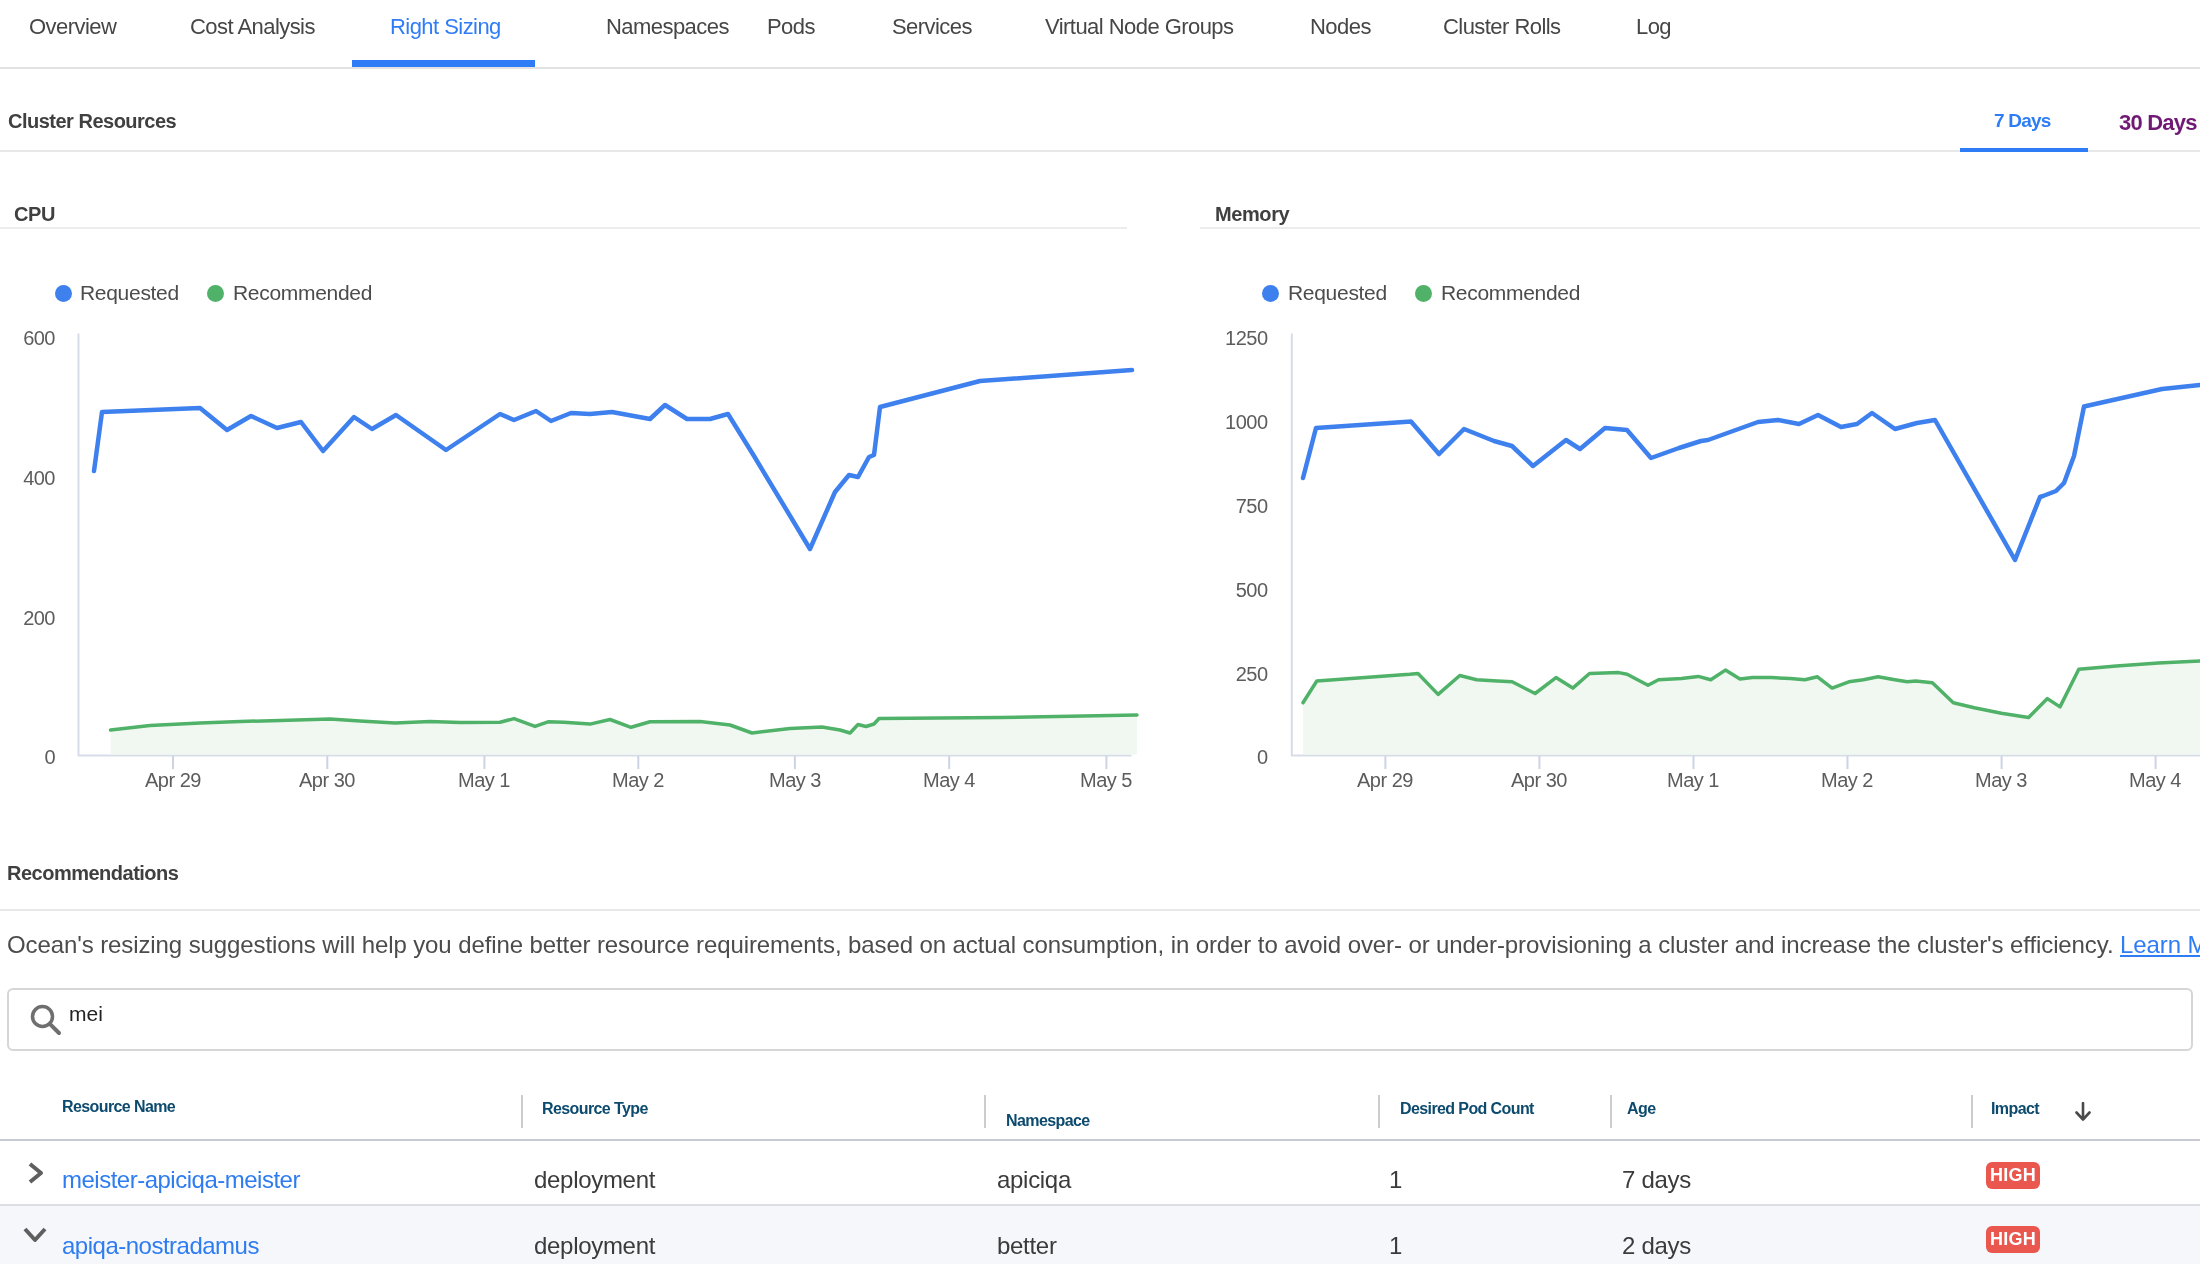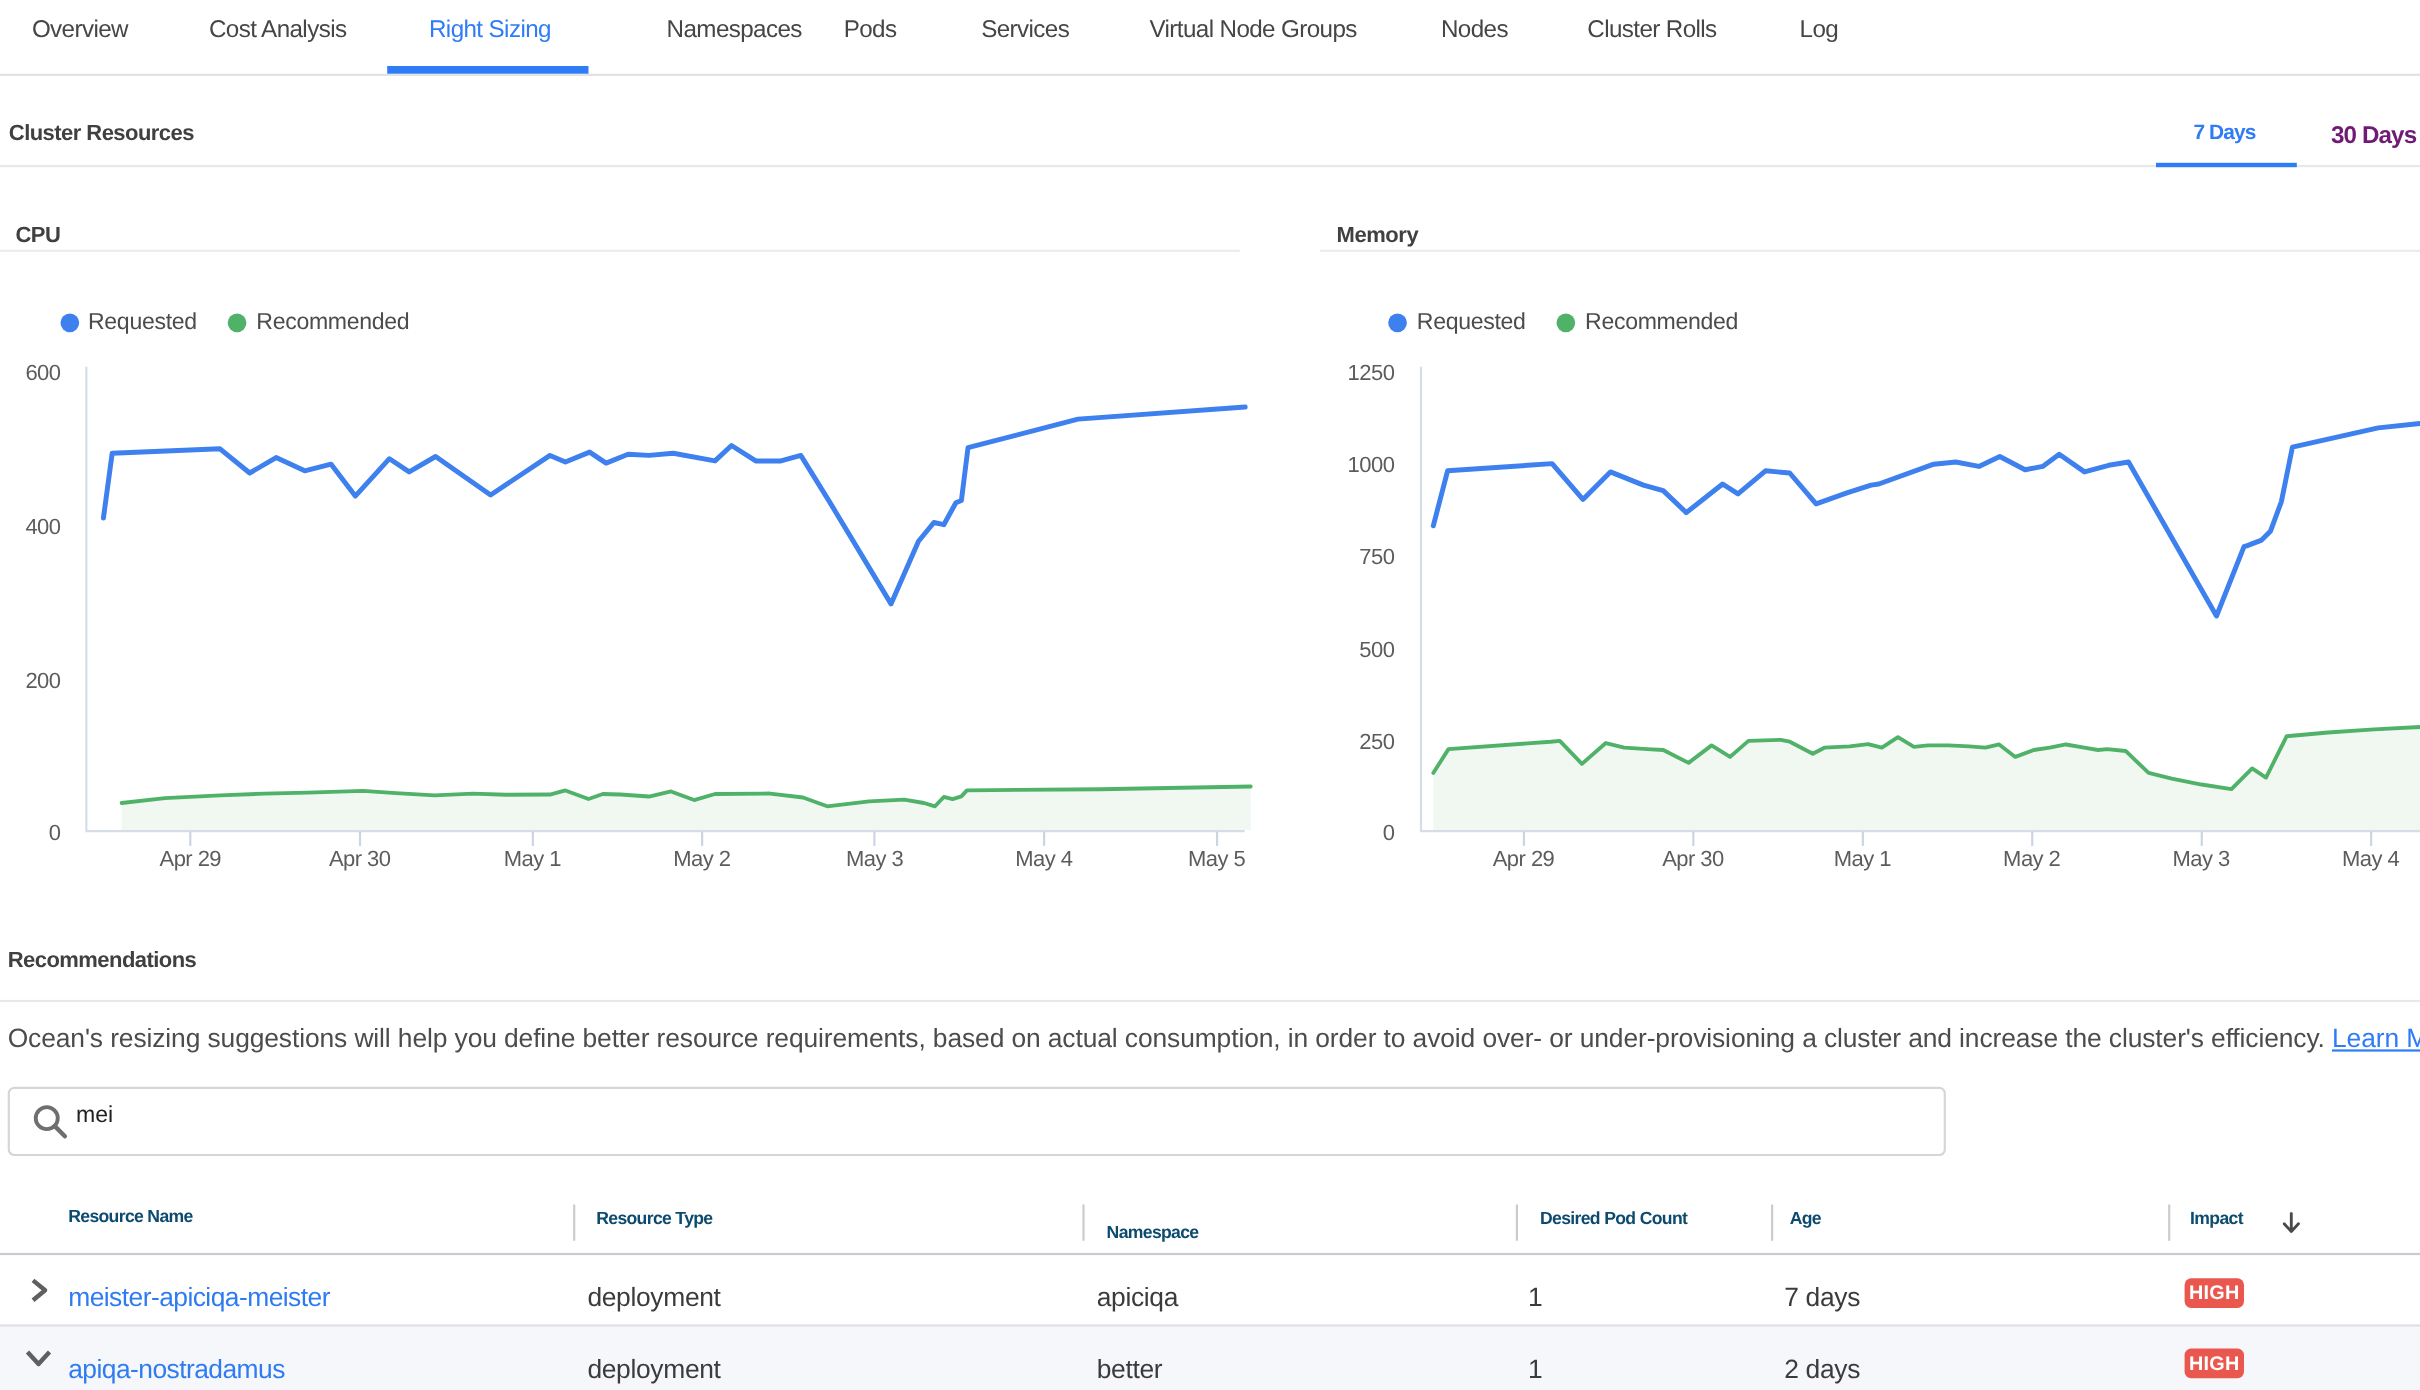--- a/index.html
+++ b/index.html
@@ -27,21 +27,21 @@
 
 .legend { position:absolute; top:281px; height:24px; }
 .ldot { position:absolute; top:4px; width:17px; height:17px; border-radius:50%; }
 .ltext { position:absolute; top:0; font-size:21px; line-height:24px; color:#4c4c4c; letter-spacing:-0.3px; white-space:nowrap; }
 
 
 .para { position:absolute; left:7px; top:931px; font-size:24px; color:#4c4c4c; letter-spacing:-0.1px; white-space:nowrap; }
 .para a { color:#2e7cf6; text-decoration:underline; }
 
 
-.search { position:absolute; left:7px; top:988px; width:1762px; height:63px; border:2px solid #d6d6d6; border-radius:6px; }
+.search { position:absolute; left:7px; top:988px; width:2186px; height:63px; border:2px solid #d6d6d6; border-radius:6px; }
 .search .mei { position:absolute; left:60px; top:12px; font-size:21px; color:#222; }
 
 
 .th { position:absolute; font-size:16px; font-weight:700; color:#0c4a6e; letter-spacing:-0.6px; white-space:nowrap; }
 .td { position:absolute; font-size:24px; color:#3b3b3b; letter-spacing:-0.3px; white-space:nowrap; }
 .td.link { color:#2e7cf0; letter-spacing:-0.5px; }
 .vsep { position:absolute; width:2px; height:33px; top:1095px; background:#cccccc; }
 .thborder { position:absolute; left:0; top:1139px; width:2200px; height:2px; background:#c8ccd2; }
 .row2bg { position:absolute; left:0; top:1206px; width:2200px; height:58px; background:#f5f7fb; }
 .row1border { position:absolute; left:0; top:1204px; width:2200px; height:2px; background:#dcdfe3; }

